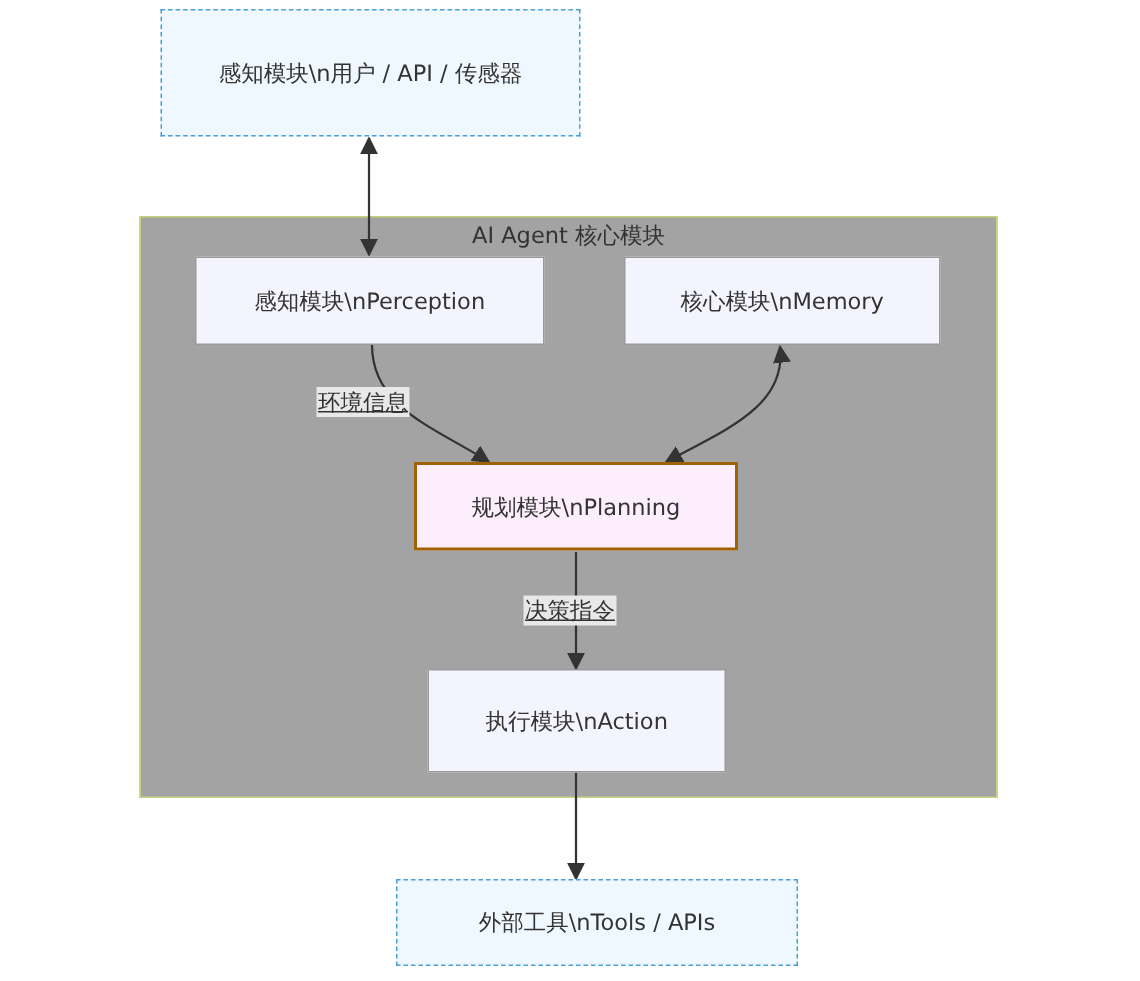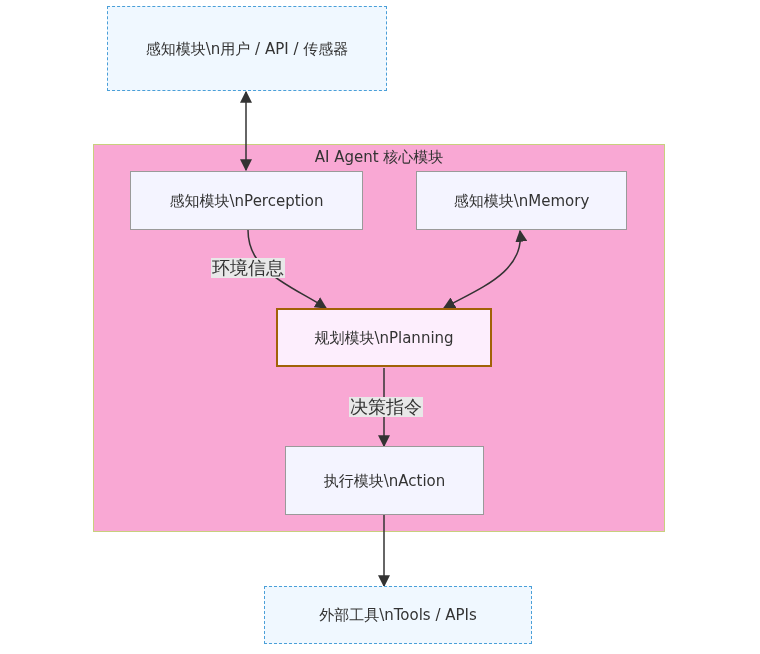--- a/index.html
+++ b/index.html
@@ -3,23 +3,23 @@
   <meta charset="utf-8">
   <style>
     html, body { margin: 0; padding: 0; background: #ffffff; }
     body { width: 760px; height: 654px; position: relative; overflow: hidden;
            font-family: "DejaVu Sans", "Liberation Sans", sans-serif; color: #333333; }
     .node { position: absolute; box-sizing: border-box; display: flex; align-items: center;
             justify-content: center; text-align: center; font-size: 15px; line-height: 24px; color: #333; }
     .ext { background: #f0f8ff; border: 1.5px dashed #4a9fd8; }
     .core { background: #f4f4ff; border: 1.5px solid #9a9a9a; }
     .plan { background: #fdeefd; border: 2px solid #a16207; }
-    .cluster { position: absolute; box-sizing: border-box; background: #f9a8d4; border: 1.5px solid #c8cf7e; }
+    .cluster { position: absolute; box-sizing: border-box; background: #a3a3a3; border: 1.5px solid #c8cf7e; }
     .cluster-title { position: absolute; left: 0; right: 0; top: 3px; text-align: center; font-size: 15px; color: #333; }
-    .edge-label { position: absolute; background: #e8e8e8; font-size: 18px; line-height: 20px; padding: 0 1px; color: #333; }
+    .edge-label { position: absolute; background: #e8e8e8; font-size: 15px; line-height: 20px; padding: 0 1px; color: #333; text-decoration: underline; }
     svg.edges { position: absolute; left: 0; top: 0; }
   </style>
 </head>
 <body>
 
 <div class="cluster" style="left:93px; top:144px; width:572px; height:388px;">
   <div class="cluster-title">AI Agent 核心模块</div>
 </div>
 
 <svg class="edges" width="760" height="654">
@@ -37,21 +37,21 @@
 
 <div class="node ext" style="left:107px; top:6px; width:280px; height:85px; padding:0 28px;">
   <span>感知模块\n用户 / API / 传感器</span>
 </div>
 
 <div class="node core" style="left:130px; top:171px; width:233px; height:59px;">
   <span>感知模块\nPerception</span>
 </div>
 
 <div class="node core" style="left:416px; top:171px; width:211px; height:59px;">
-  <span>感知模块\nMemory</span>
+  <span>核心模块\nMemory</span>
 </div>
 
 <div class="node plan" style="left:276px; top:308px; width:216px; height:59px;">
   <span>规划模块\nPlanning</span>
 </div>
 
 <div class="node core" style="left:285px; top:446px; width:199px; height:69px;">
   <span>执行模块\nAction</span>
 </div>
 

